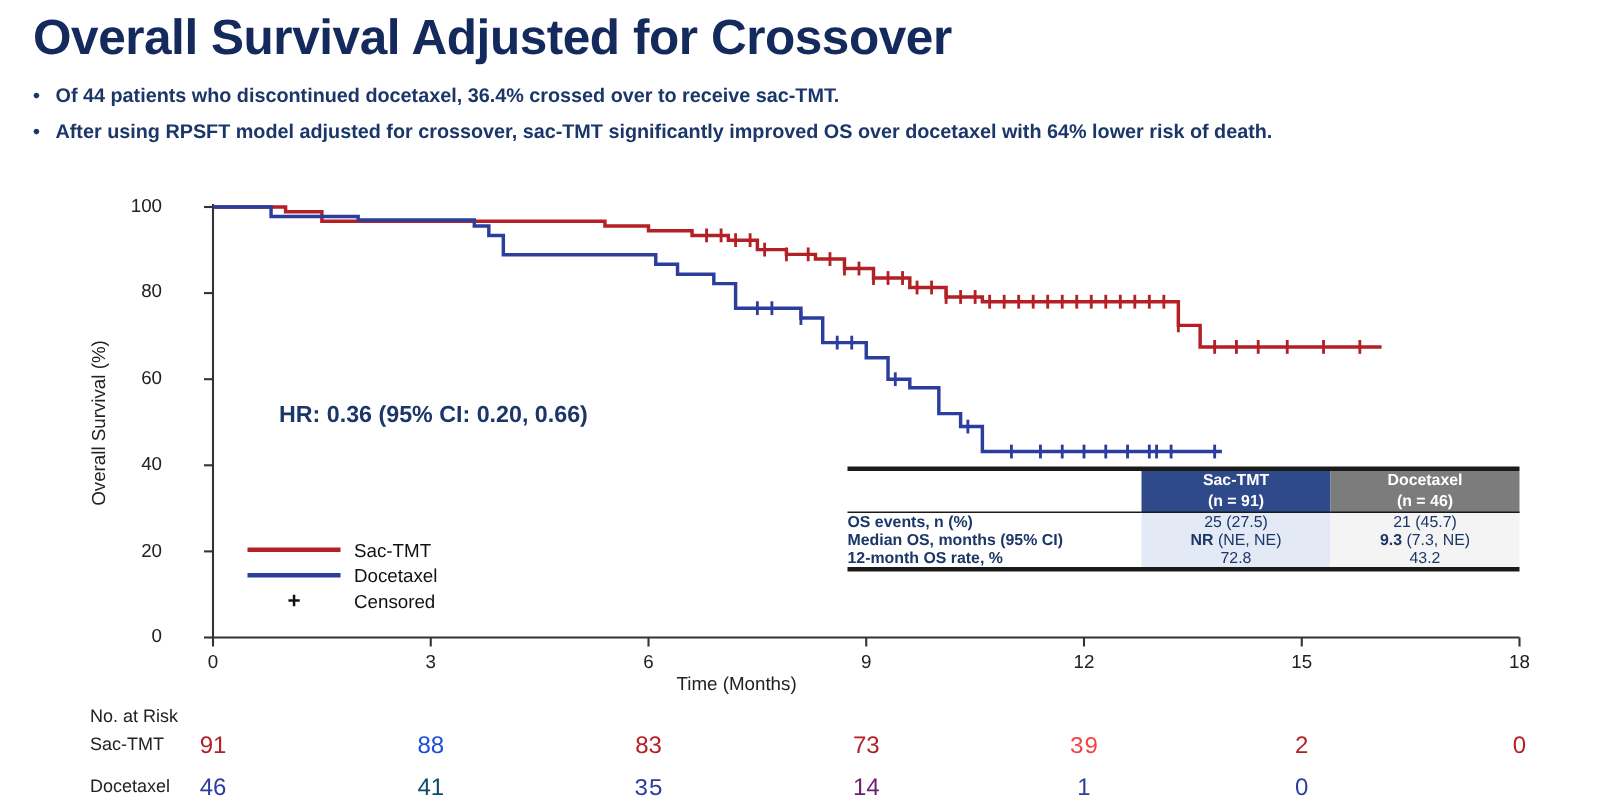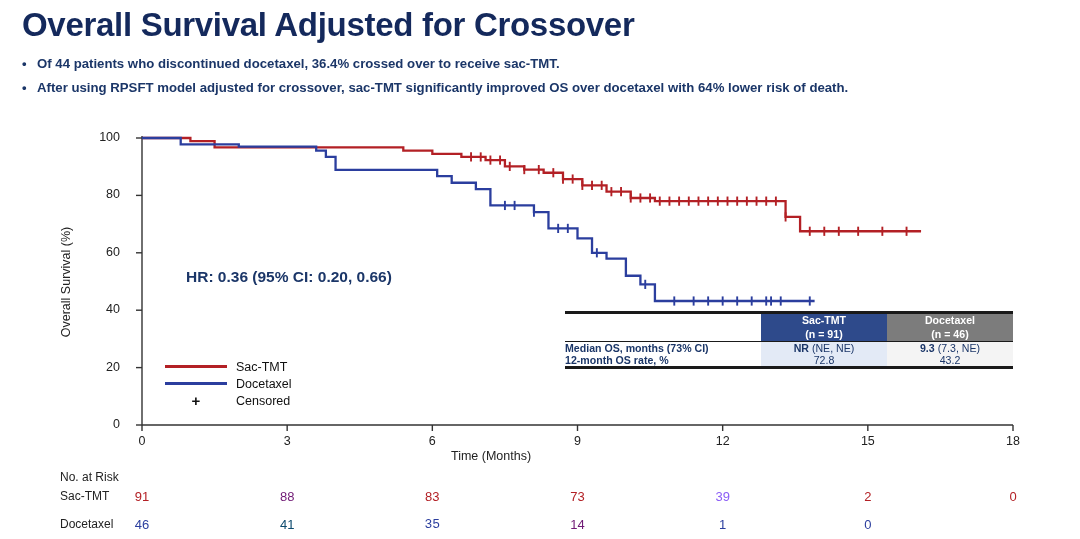--- a/index.html
+++ b/index.html
@@ -36,21 +36,21 @@
     left:59px;top:212px;
     width:140px;
     transform:rotate(-90deg);
     transform-origin:0 0;
     font-size:12.5px;color:#222;
     text-align:center;
     white-space:nowrap;
   }
   .axis-ylabel span{display:block;transform:translate(-140px,0);}
   .ytick{
-    position:absolute;right:0;
+    position:absolute;right:12px;
     font-size:12.5px;color:#222;
     text-align:right;white-space:nowrap;
   }
   .yticks{position:absolute;left:88px;top:0;width:32px;height:539px;}
   .xtick{
     position:absolute;
     font-size:12.5px;color:#222;
     text-align:center;white-space:nowrap;
     transform:translateX(-50%);
   }
@@ -99,21 +99,21 @@
   }
   .v-sac{background:#e3eaf6;color:#1b3668;text-align:center;padding:2.5px 0;font-size:10.6px;white-space:nowrap;}
   .v-doc{background:#f4f4f4;color:#1b3668;text-align:center;padding:2.5px 0;font-size:10.6px;white-space:nowrap;}
   .v-sac b,.v-doc b{font-weight:bold;text-align:right;}
   .v-sac .lt,.v-doc .lt{font-weight:normal;}
 
   
   #risk{position:absolute;left:0;top:0;width:1080px;height:397px;}
   .risk-title{position:absolute;left:60px;top:470px;font-size:12px;color:#222;white-space:nowrap;}
   .risk-rowlabel{position:absolute;font-size:12px;color:#222;white-space:nowrap;}
-  .risk-val{position:absolute;font-size:13px;white-space:nowrap;transform:translateX(-50%);text-align:center;}
+  .risk-val{position:absolute;font-size:16px;white-space:nowrap;transform:translateX(-50%);text-align:center;}
 </style>
 </head>
 <body>
 
 <div id="slide">
 
   <div class="title">Overall Survival Adjusted for Crossover</div>
 
   <div class="bullets">
     <div class="bullet">
@@ -263,41 +263,46 @@
             <div>Docetaxel</div>
             <div>(n = 46)</div>
           </th>
         </tr>
       </thead>
       <tbody id="stats-body">
           <tr class="rowsep">
             <td colspan="3"></td>
           </tr>
           <tr>
-            <td class="lbl">Median OS, months (73% CI)</td>
+            <td class="lbl">OS events, n (%)</td>
+            <td class="v-sac">25 (27.5)</td>
+            <td class="v-doc">21 (45.7)</td>
+          </tr>
+          <tr>
+            <td class="lbl">Median OS, months (95% CI)</td>
             <td class="v-sac"><b>NR</b><span class="lt"> (NE, NE)</span></td>
             <td class="v-doc"><b>9.3</b><span class="lt"> (7.3, NE)</span></td>
           </tr>
           <tr>
             <td class="lbl">12-month OS rate, %</td>
             <td class="v-sac">72.8</td>
             <td class="v-doc">43.2</td>
           </tr>
         </tbody>
     </table>
   </div>
 
   <div id="risk">
     <div class="risk-title">No. at Risk</div>
   <div class="risk-rowlabel" style="left: 60px; top: 489px;">Sac-TMT</div>
       <div class="risk-val" style="left: 142px; top: 489px; color: rgb(179, 32, 37);">91</div>
-      <div class="risk-val" style="left: 287.167px; top: 489px; color: #701a75;">88</div>
+      <div class="risk-val" style="left: 287.167px; top: 489px; color: #1d4ed8;">88</div>
       <div class="risk-val" style="left: 432.333px; top: 489px; color: rgb(179, 32, 37);">83</div>
       <div class="risk-val" style="left: 577.5px; top: 489px; color: rgb(179, 32, 37);">73</div>
-      <div class="risk-val" style="left: 722.667px; top: 489px; color: #8b5cf6;">39</div>
+      <div class="risk-val" style="left: 722.667px; top: 489px; color: #ef4444; font-family: Liberation Mono, monospace;">39</div>
       <div class="risk-val" style="left: 867.833px; top: 489px; color: rgb(179, 32, 37);">2</div>
       <div class="risk-val" style="left: 1013px; top: 489px; color: rgb(179, 32, 37);">0</div>
       <div class="risk-rowlabel" style="left: 60px; top: 517px;">Docetaxel</div>
       <div class="risk-val" style="left: 142px; top: 517px; color: rgb(43, 62, 158);">46</div>
       <div class="risk-val" style="left: 287.167px; top: 517px; color: #0c4a6e;">41</div>
       <div class="risk-val" style="left: 432.333px; top: 517px; color: rgb(43, 62, 158); font-family: Liberation Mono, monospace;">35</div>
       <div class="risk-val" style="left: 577.5px; top: 517px; color: #701a75;">14</div>
       <div class="risk-val" style="left: 722.667px; top: 517px; color: rgb(43, 62, 158);">1</div>
       <div class="risk-val" style="left: 867.833px; top: 517px; color: rgb(43, 62, 158);">0</div>
     </div>

